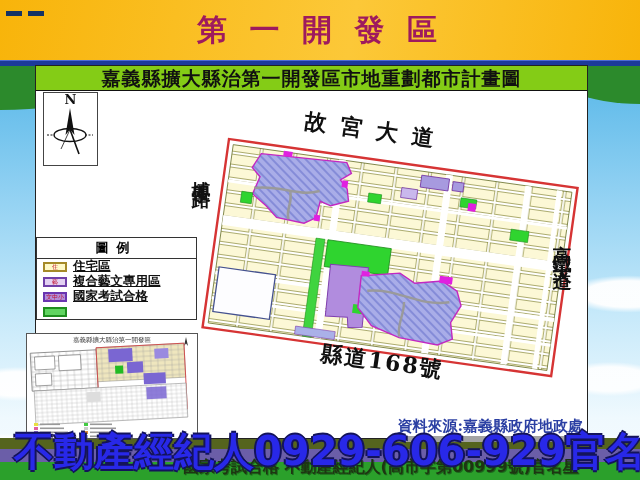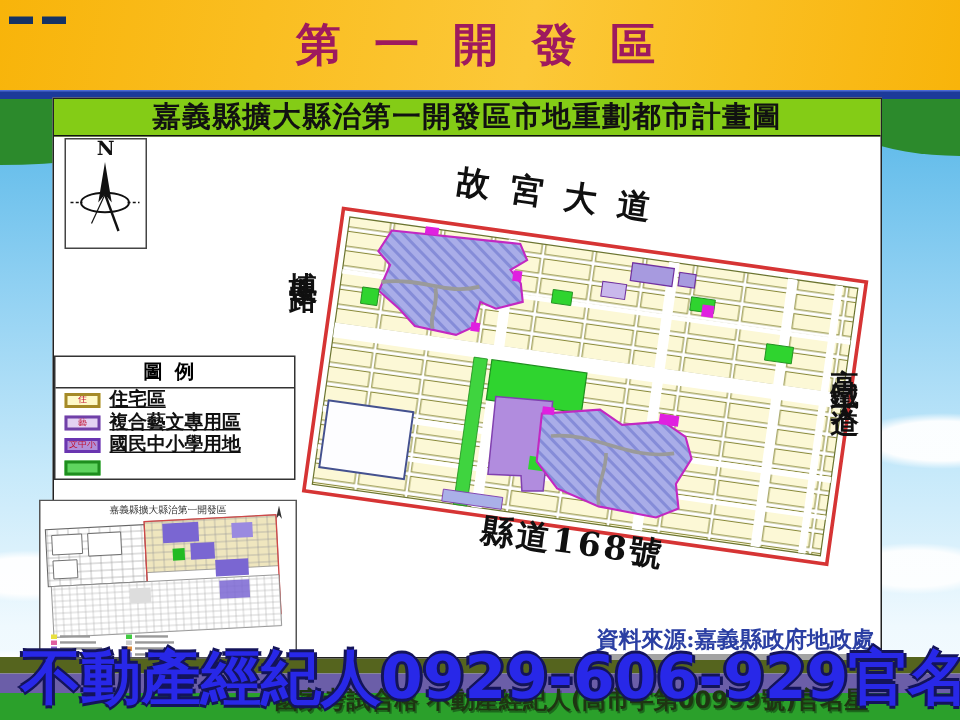--- a/index.html
+++ b/index.html
@@ -66,21 +66,21 @@
   .sw-sch{background:#B18FD9;border-color:#6A35B0;}
   .sw-park{background:#35D435;border-color:#1E8E1E;}
   .sw-road{background:#5FD45F;border-color:#1E8E1E;}
   .legend-label{font-size:12.5px;font-weight:bold;color:#111;margin-left:6px;white-space:nowrap;text-decoration:underline;}
 
   
   .inset{position:absolute;left:-10px;top:267px;width:172px;height:106px;z-index:5;}
 
   
   .source-note{position:absolute;right:4px;top:351px;font-size:15px;font-weight:bold;
-    color:#2B3FA3;border-bottom:4px solid #a3a3a3;z-index:6;white-space:nowrap;}
+    color:#2B3FA3;border-bottom:6px solid #a3a3a3;z-index:6;white-space:nowrap;}
 
   
   .footer-sub{position:absolute;left:183px;top:457px;z-index:5;font-size:16px;font-weight:bold;
     color:#1E3512;text-shadow:1px 1px 0 rgba(0,0,0,.35);white-space:nowrap;
     font-family:"DejaVu Sans",sans-serif;text-align:center;}
   .footer-main{position:absolute;left:14px;top:424px;z-index:6;font-size:40px;font-weight:bold;
     color:#2828E8;white-space:nowrap;font-family:"DejaVu Sans",sans-serif;
     text-shadow:-2px 0 0 #14145A,2px 0 0 #14145A,0 -2px 0 #14145A,0 2px 0 #14145A;}
 </style>
 </head>
@@ -182,21 +182,21 @@
       <div class="legend-row">
         <span class="legend-swatch sw-res">住</span>
         <span class="legend-label">住宅區</span>
       </div>
       <div class="legend-row">
         <span class="legend-swatch sw-art">藝</span>
         <span class="legend-label">複合藝文專用區</span>
       </div>
       <div class="legend-row">
         <span class="legend-swatch sw-sch">文中小</span>
-        <span class="legend-label">國民中小學用地</span>
+        <span class="legend-label">國家考試合格</span>
       </div>
       <div class="legend-row">
         <span class="legend-swatch sw-road"></span>
       </div>
     </div>
 
     <svg class="inset" width="172" height="106" viewBox="0 0 172 106">
       <defs>
         <pattern id="ig" width="7" height="5" patternUnits="userSpaceOnUse">
           <rect width="7" height="5" fill="none" stroke="#9A9A9A" stroke-width="0.4"></rect>

